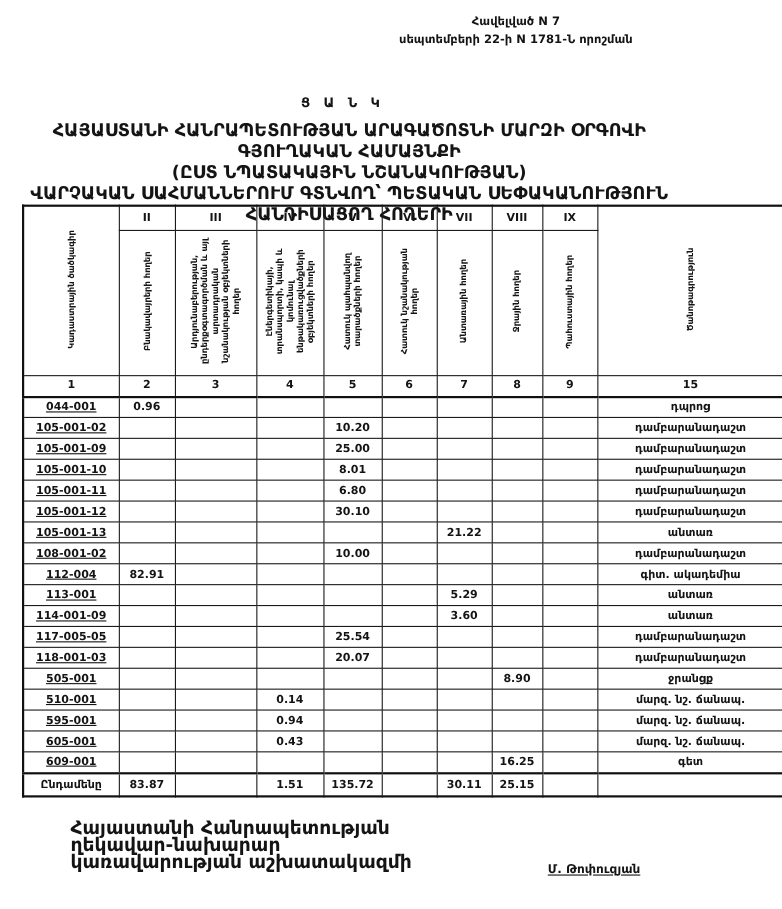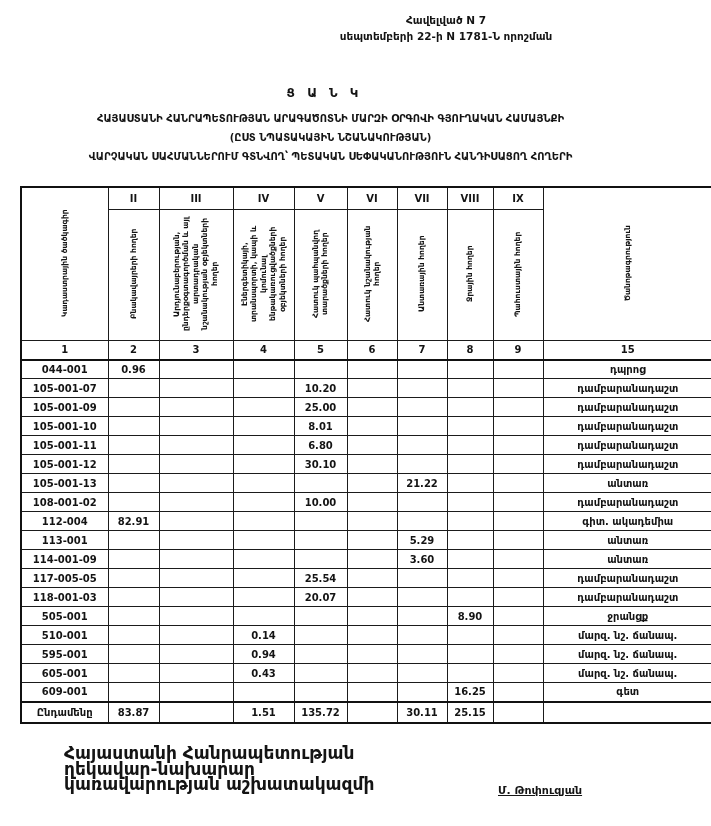--- a/index.html
+++ b/index.html
@@ -5,29 +5,29 @@
   * { margin: 0; padding: 0; box-sizing: border-box; }
   html, body { background: #ffffff; }
   body {
     width: 711px; height: 826px;
     position: relative;
     font-family: "DejaVu Sans", sans-serif;
     color: #141414;
     -webkit-font-smoothing: antialiased;
   }
   .page-header {
-    position: absolute; top: 12px; left: 316px; width: 260px;
+    position: absolute; top: 12px; left: 339px; width: 260px;
     text-align: center; font-size: 10.5px; font-weight: bold; line-height: 16px;
   }
   .doc-title {
-    position: absolute; top: 86px; left: 13px; width: 623px;
+    position: absolute; top: 86px; left: 0; width: 623px;
     text-align: center; font-weight: bold;
   }
   .doc-title .list-word { font-size: 12px; letter-spacing: 4px; margin-bottom: 9px; }
-  .doc-title .t-line { font-size: 10px; line-height: 19px; margin-left: 12px; }
+  .doc-title .t-line { font-size: 16px; line-height: 19px; margin-left: 12px; }
   .table-wrap { position: absolute; left: 20px; top: 186px; }
   table.land-table {
     border-collapse: collapse; table-layout: fixed; width: 692px;
     font-size: 10px; font-weight: bold; color: #141414;
   }
   table.land-table td {
     border: 1px solid #1b1b1b;
     overflow: hidden; white-space: nowrap;
     vertical-align: middle; text-align: center;
     padding: 0 1px;
@@ -43,21 +43,21 @@
     display: inline-block;
     writing-mode: vertical-rl;
     transform: rotate(180deg);
     font-size: 7.6px; font-weight: bold;
     line-height: 1.25;
     max-height: 116px; height: 116px;
     white-space: normal;
     text-align: center;
   }
   .vtext.tall { height: 150px; max-height: 150px; }
-  td.code { text-align: left; padding-left: 4px; }
+  td.code { text-align: left; padding-left: 4px; text-decoration: underline; }
   td.note { text-align: left; padding-left: 4px; }
   td.num  { text-align: center; }
   .footer-left {
     position: absolute; left: 64px; top: 746px;
     font-size: 17px; font-weight: bold; line-height: 15.5px;
   }
   .signature {
     position: absolute; left: 498px; top: 784px;
     font-size: 11px; font-weight: bold; text-decoration: underline;
   }
@@ -154,21 +154,21 @@
           <td class="num"></td>
           <td class="num"></td>
           <td class="num"></td>
           <td class="num"></td>
           <td class="num"></td>
           <td class="num"></td>
           <td class="num"></td>
           <td class="note">դպրոց</td>
         </tr>
         <tr class="data-row">
-          <td class="code">105-001-07</td>
+          <td class="code">105-001-02</td>
           <td class="num"></td>
           <td class="num"></td>
           <td class="num"></td>
           <td class="num">10.20</td>
           <td class="num"></td>
           <td class="num"></td>
           <td class="num"></td>
           <td class="num"></td>
           <td class="note">դամբարանադաշտ</td>
         </tr>

